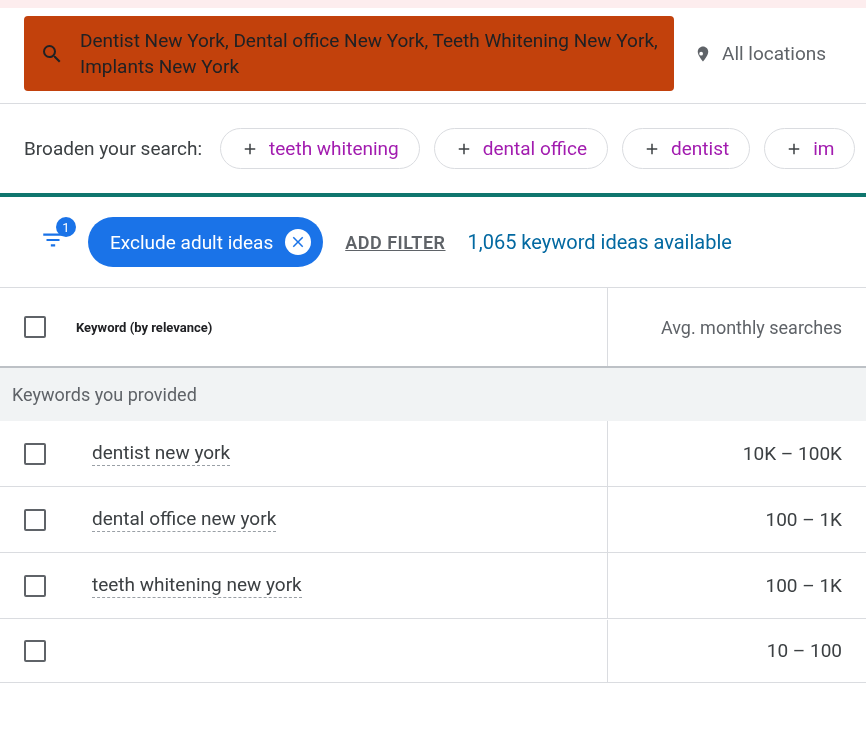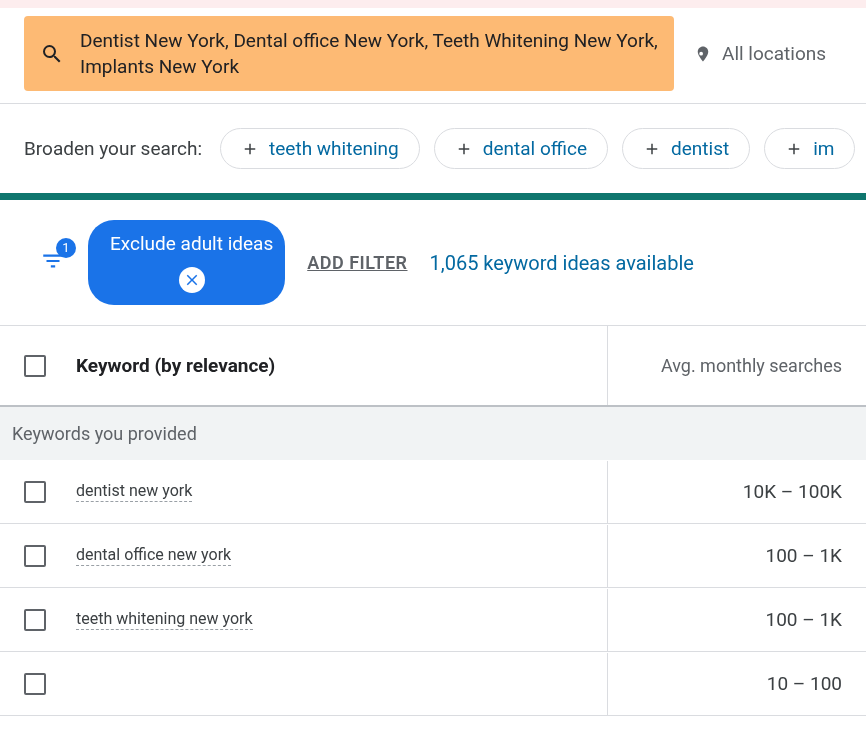--- a/index.html
+++ b/index.html
@@ -1,50 +1,50 @@
 <!DOCTYPE html>
 <html><head>
 <meta charset="utf-8">
 <style>
 * { box-sizing: border-box; margin: 0; padding: 0; }
 body { font-family: 'Google Sans', Roboto, Arial, sans-serif; background: #fff; color: #3c4043; width: 866px; overflow: hidden; }
 
 .top-bar { display: flex; align-items: center; padding: 8px 24px 12px 24px; border-bottom: 1px solid #dadce0; background:#fff; border-top: 8px solid #fdedee; }
-.search-box { flex: 1; display: flex; align-items: center; background: #fdba74; border-radius: 4px; padding: 12px 16px; margin-right: 20px; max-width: 650px; }
+.search-box { flex: 1; display: flex; align-items: center; background: #c2410c; border-radius: 4px; padding: 12px 16px; margin-right: 20px; max-width: 650px; }
 .search-box svg { width: 24px; height: 24px; fill: #202124; flex-shrink: 0; margin-right: 16px; }
 .search-text { font-size: 19px; color: #202124; line-height: 1.35; }
 .location { display: flex; align-items: center; gap: 10px; color: #5f6368; font-size: 19px; }
 .location svg { width: 18px; height: 18px; fill: #5f6368; }
 
-.broaden { display: flex; align-items: center; gap: 18px; padding: 24px 24px; border-bottom: 7px solid #0f766e; overflow: hidden; white-space: nowrap; justify-content: space-between; }
+.broaden { display: flex; align-items: center; gap: 18px; padding: 24px 24px; border-bottom: 4px solid #0f766e; overflow: hidden; white-space: nowrap; justify-content: space-between; }
 .broaden-label { font-size: 19px; color: #3c4043; }
-.chip { display: inline-flex; align-items: center; gap: 10px; border: 1px solid #dadce0; border-radius: 22px; padding: 8px 20px; font-size: 19px; color: #0369a1; cursor: pointer; background:#fff; flex-shrink:0; }
+.chip { display: inline-flex; align-items: center; gap: 10px; border: 1px solid #dadce0; border-radius: 22px; padding: 8px 20px; font-size: 19px; color: #a21caf; cursor: pointer; background:#fff; flex-shrink:0; }
 .chip svg { width: 18px; height: 18px; fill: #3c4043; }
 
 .filter-bar { display: flex; align-items: center; gap: 22px; padding: 20px 24px 20px 40px; overflow:hidden; white-space:nowrap; }
 .funnel-wrap { position: relative; }
 .funnel-wrap svg { width: 26px; height: 26px; fill: #1a73e8; }
 .badge { position: absolute; top: -10px; right: -10px; background: #1a73e8; color: #fff; border-radius: 50%; width: 20px; height: 20px; font-size: 13px; display: flex; align-items: center; justify-content: center; }
-.filter-pill { display: inline-flex; align-items: center; gap: 12px; background: #1a73e8; color: #fff; border-radius: 26px; padding: 12px 12px 12px 22px; font-size: 19px; cursor: pointer; flex-direction: column; }
+.filter-pill { display: inline-flex; align-items: center; gap: 12px; background: #1a73e8; color: #fff; border-radius: 26px; padding: 12px 12px 12px 22px; font-size: 19px; cursor: pointer; }
 .filter-pill .close { background: #fff; border-radius: 50%; width: 26px; height: 26px; display:flex; align-items:center; justify-content:center; }
 .filter-pill .close svg { width: 18px; height: 18px; fill: #1a73e8; }
 .add-filter { font-size: 18px; font-weight: 600; color: #5f6368; letter-spacing: 0.5px; cursor: pointer; text-decoration: underline; }
 .ideas-count { font-size: 20px; color: #0369a1; }
 
 .table-header { display: flex; align-items: center; border-top: 1px solid #dadce0; border-bottom: 2px solid #bdc1c6; }
 .col-keyword-head { flex: 0 0 608px; display: flex; align-items: center; padding: 28px 24px; border-right: 1px solid #dadce0; }
-.col-keyword-head .label { font-size: 19px; font-weight: 700; color: #202124; margin-left: 30px; }
+.col-keyword-head .label { font-size: 13px; font-weight: 700; color: #202124; margin-left: 30px; }
 .col-searches-head { flex: 1; text-align: right; padding: 28px 24px; font-size: 18px; color: #5f6368; }
 .checkbox { width: 22px; height: 22px; border: 2px solid #5f6368; border-radius: 2px; cursor: pointer; flex-shrink:0; }
 
 .section-label { background: #f1f3f4; padding: 16px 12px; font-size: 18px; color: #5f6368; }
 
 .row { display: flex; align-items: center; border-bottom: 1px solid #dadce0; }
 .cell-keyword { flex: 0 0 608px; display: flex; align-items: center; padding: 20px 24px; border-right: 1px solid #dadce0; }
-.cell-keyword .kw { margin-left: 30px; font-size: 16px; color: #3c4043; border-bottom: 1px dashed #9aa0a6; padding-bottom: 1px; }
+.cell-keyword .kw { margin-left: 46px; font-size: 19px; color: #3c4043; border-bottom: 1px dashed #9aa0a6; padding-bottom: 1px; }
 .cell-searches { flex: 1; text-align: right; padding: 20px 24px; font-size: 19px; color: #3c4043; }
 </style>
 </head>
 <body>
 
 <div class="top-bar">
   <div class="search-box">
     <svg viewBox="0 0 24 24">
         <path d="M15.5 14h-.79l-.28-.27A6.471 6.471 0 0016 9.5 6.5 6.5 0 109.5 16c1.61 0 3.09-.59 4.23-1.57l.27.28v.79l5 4.99L20.49 19l-4.99-5zm-6 0C7.01 14 5 11.99 5 9.5S7.01 5 9.5 5 14 7.01 14 9.5 11.99 14 9.5 14z"></path>
       </svg>

